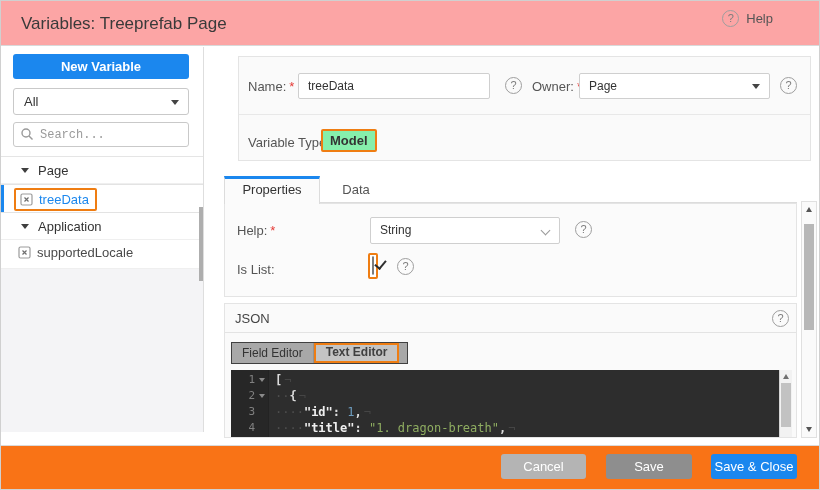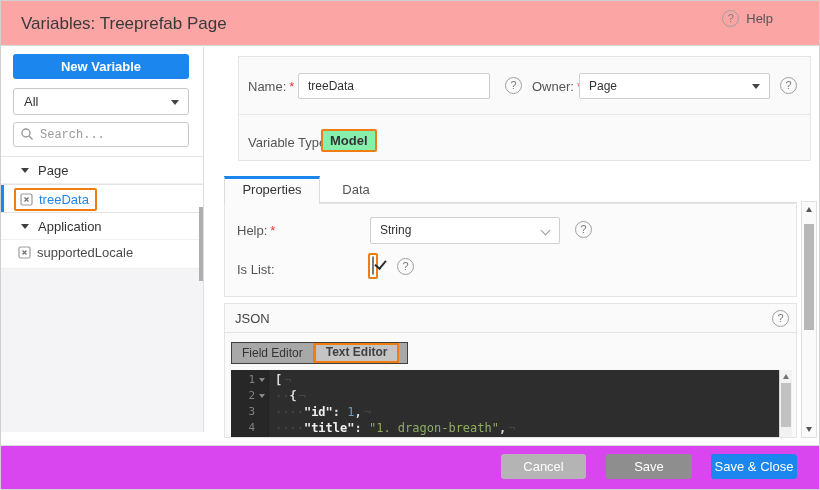--- a/index.html
+++ b/index.html
@@ -87,21 +87,21 @@
   .ed-scroll .up { position:absolute; left:3px; top:4px; width:0; height:0; border-left:3.5px solid transparent; border-right:3.5px solid transparent; border-bottom:5px solid #707070; }
   .ed-scroll .thumb { position:absolute; left:1px; top:13px; width:10px; height:44px; background:#c2c2c2; }
 
   
   .vscroll { position:absolute; left:800px; top:200px; width:16px; height:237px; background:#fafafa; border:1px solid #e0e0e0; }
   .vscroll .up { position:absolute; left:4px; top:5px; width:0; height:0; border-left:3.5px solid transparent; border-right:3.5px solid transparent; border-bottom:5px solid #555; }
   .vscroll .dn { position:absolute; left:4px; bottom:5px; width:0; height:0; border-left:3.5px solid transparent; border-right:3.5px solid transparent; border-top:5px solid #555; }
   .vscroll .thumb { position:absolute; left:2px; top:22px; width:10px; height:106px; background:#b7b7b7; }
 
   
-  .footer { position:absolute; left:0; top:444px; width:820px; height:46px; background:#d946ef; border-top:1px solid #dadada; }
+  .footer { position:absolute; left:0; top:444px; width:820px; height:46px; background:#f97316; border-top:1px solid #dadada; }
   .fbtn { position:absolute; top:8px; height:25px; border-radius:3px; color:#fff; font-size:13px; text-align:center; line-height:25px; cursor:pointer; font-family:inherit; border:none; }
   .btn-cancel { left:500px; width:85px; background:#b4b4b4; }
   .btn-save { left:605px; width:86px; background:#8e8e8e; }
   .btn-saveclose { left:710px; width:86px; background:#1b87ee; }
 </style>
 </head>
 <body>
 
 <div id="app">
 

